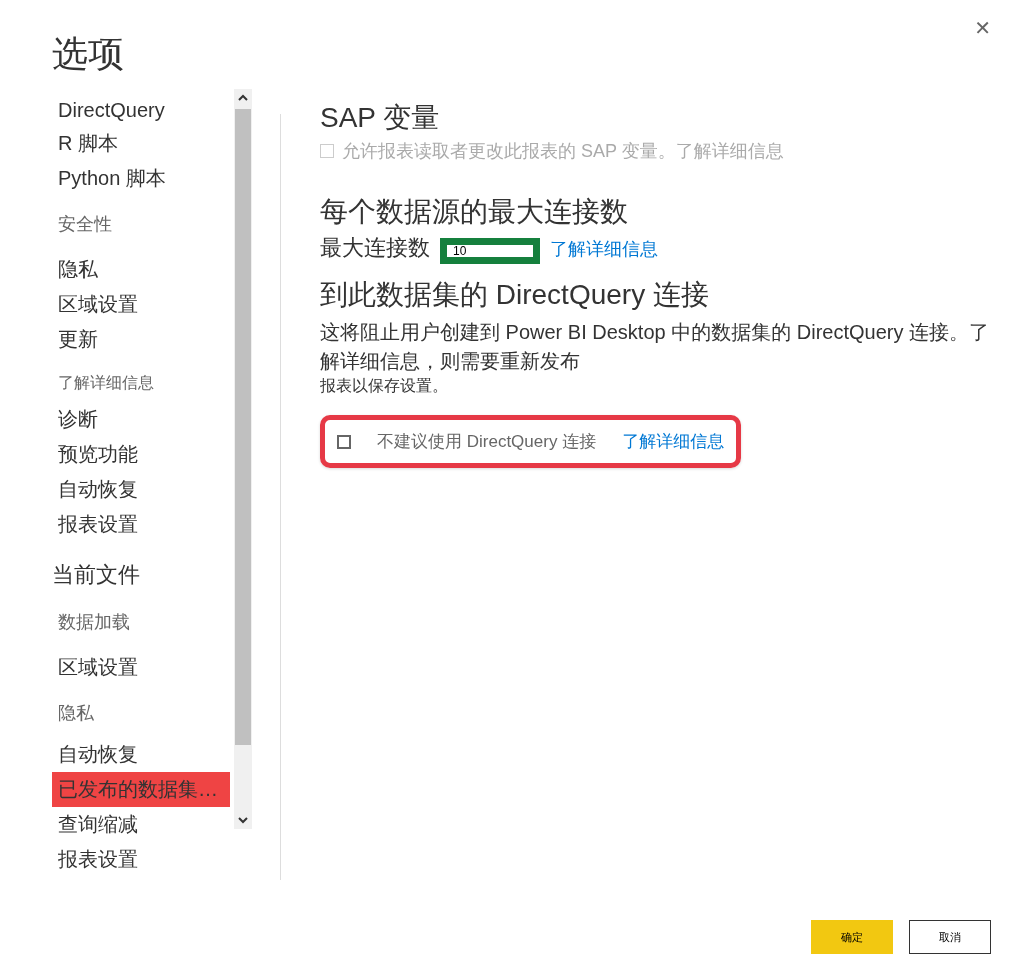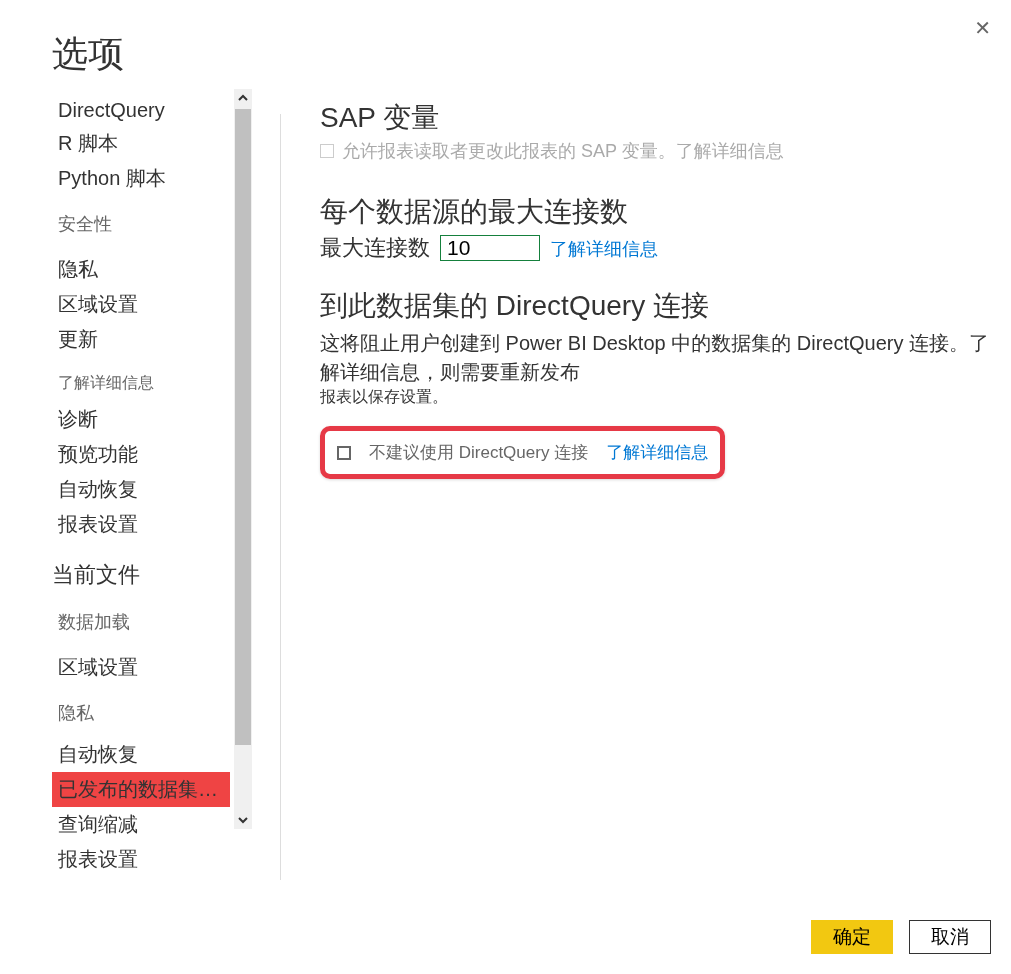--- a/index.html
+++ b/index.html
@@ -150,51 +150,51 @@
       margin-top: 2px;
     }
     .conn-label {
       font-size: 22px;
       color: #333;
       font-family: Liberation Mono, monospace;
     }
     .conn-input {
       width: 100px;
       height: 26px;
-      border: 1px solid #15803d;
+      border: 7px solid #15803d;
       padding: 2px 6px;
-      font-size: 21px;
+      font-size: 12px;
       margin: 0 6px;
     }
     .link {
       color: #0078d4;
       font-size: 18px;
       cursor: pointer;
     }
     .section3 {
-      margin-top: 24px;
+      margin-top: 12px;
     }
     .desc-text {
       font-size: 20px;
       color: #333;
       line-height: 1.45;
       margin-top: 4px;
     }
     .desc-text-small {
       font-size: 16px;
       color: #333;
     }
     .highlight-box {
       border: 5px solid #e63946;
       border-radius: 10px;
       padding: 10px 12px;
       margin-top: 18px;
       display: inline-flex;
       align-items: center;
-      gap: 18px;
+      gap: 26px;
       box-shadow: 0 1px 3px rgba(0,0,0,0.15);
     }
     .highlight-box .cb {
       width: 14px;
       height: 14px;
       border: 2px solid #666;
       display: inline-block;
       flex-shrink: 0;
     }
     .highlight-box .hb-text {
@@ -209,21 +209,21 @@
       bottom: 20px;
       right: 20px;
       display: flex;
       gap: 16px;
     }
     .btn {
       min-width: 82px;
       height: 34px;
       border: 1px solid #333;
       background: #fff;
-      font-size: 19px;
+      font-size: 11px;
       cursor: pointer;
       display: flex;
       align-items: center;
       justify-content: center;
     }
     .btn.primary {
       background: #f2c811;
       border-color: #f2c811;
     }
   </style>

